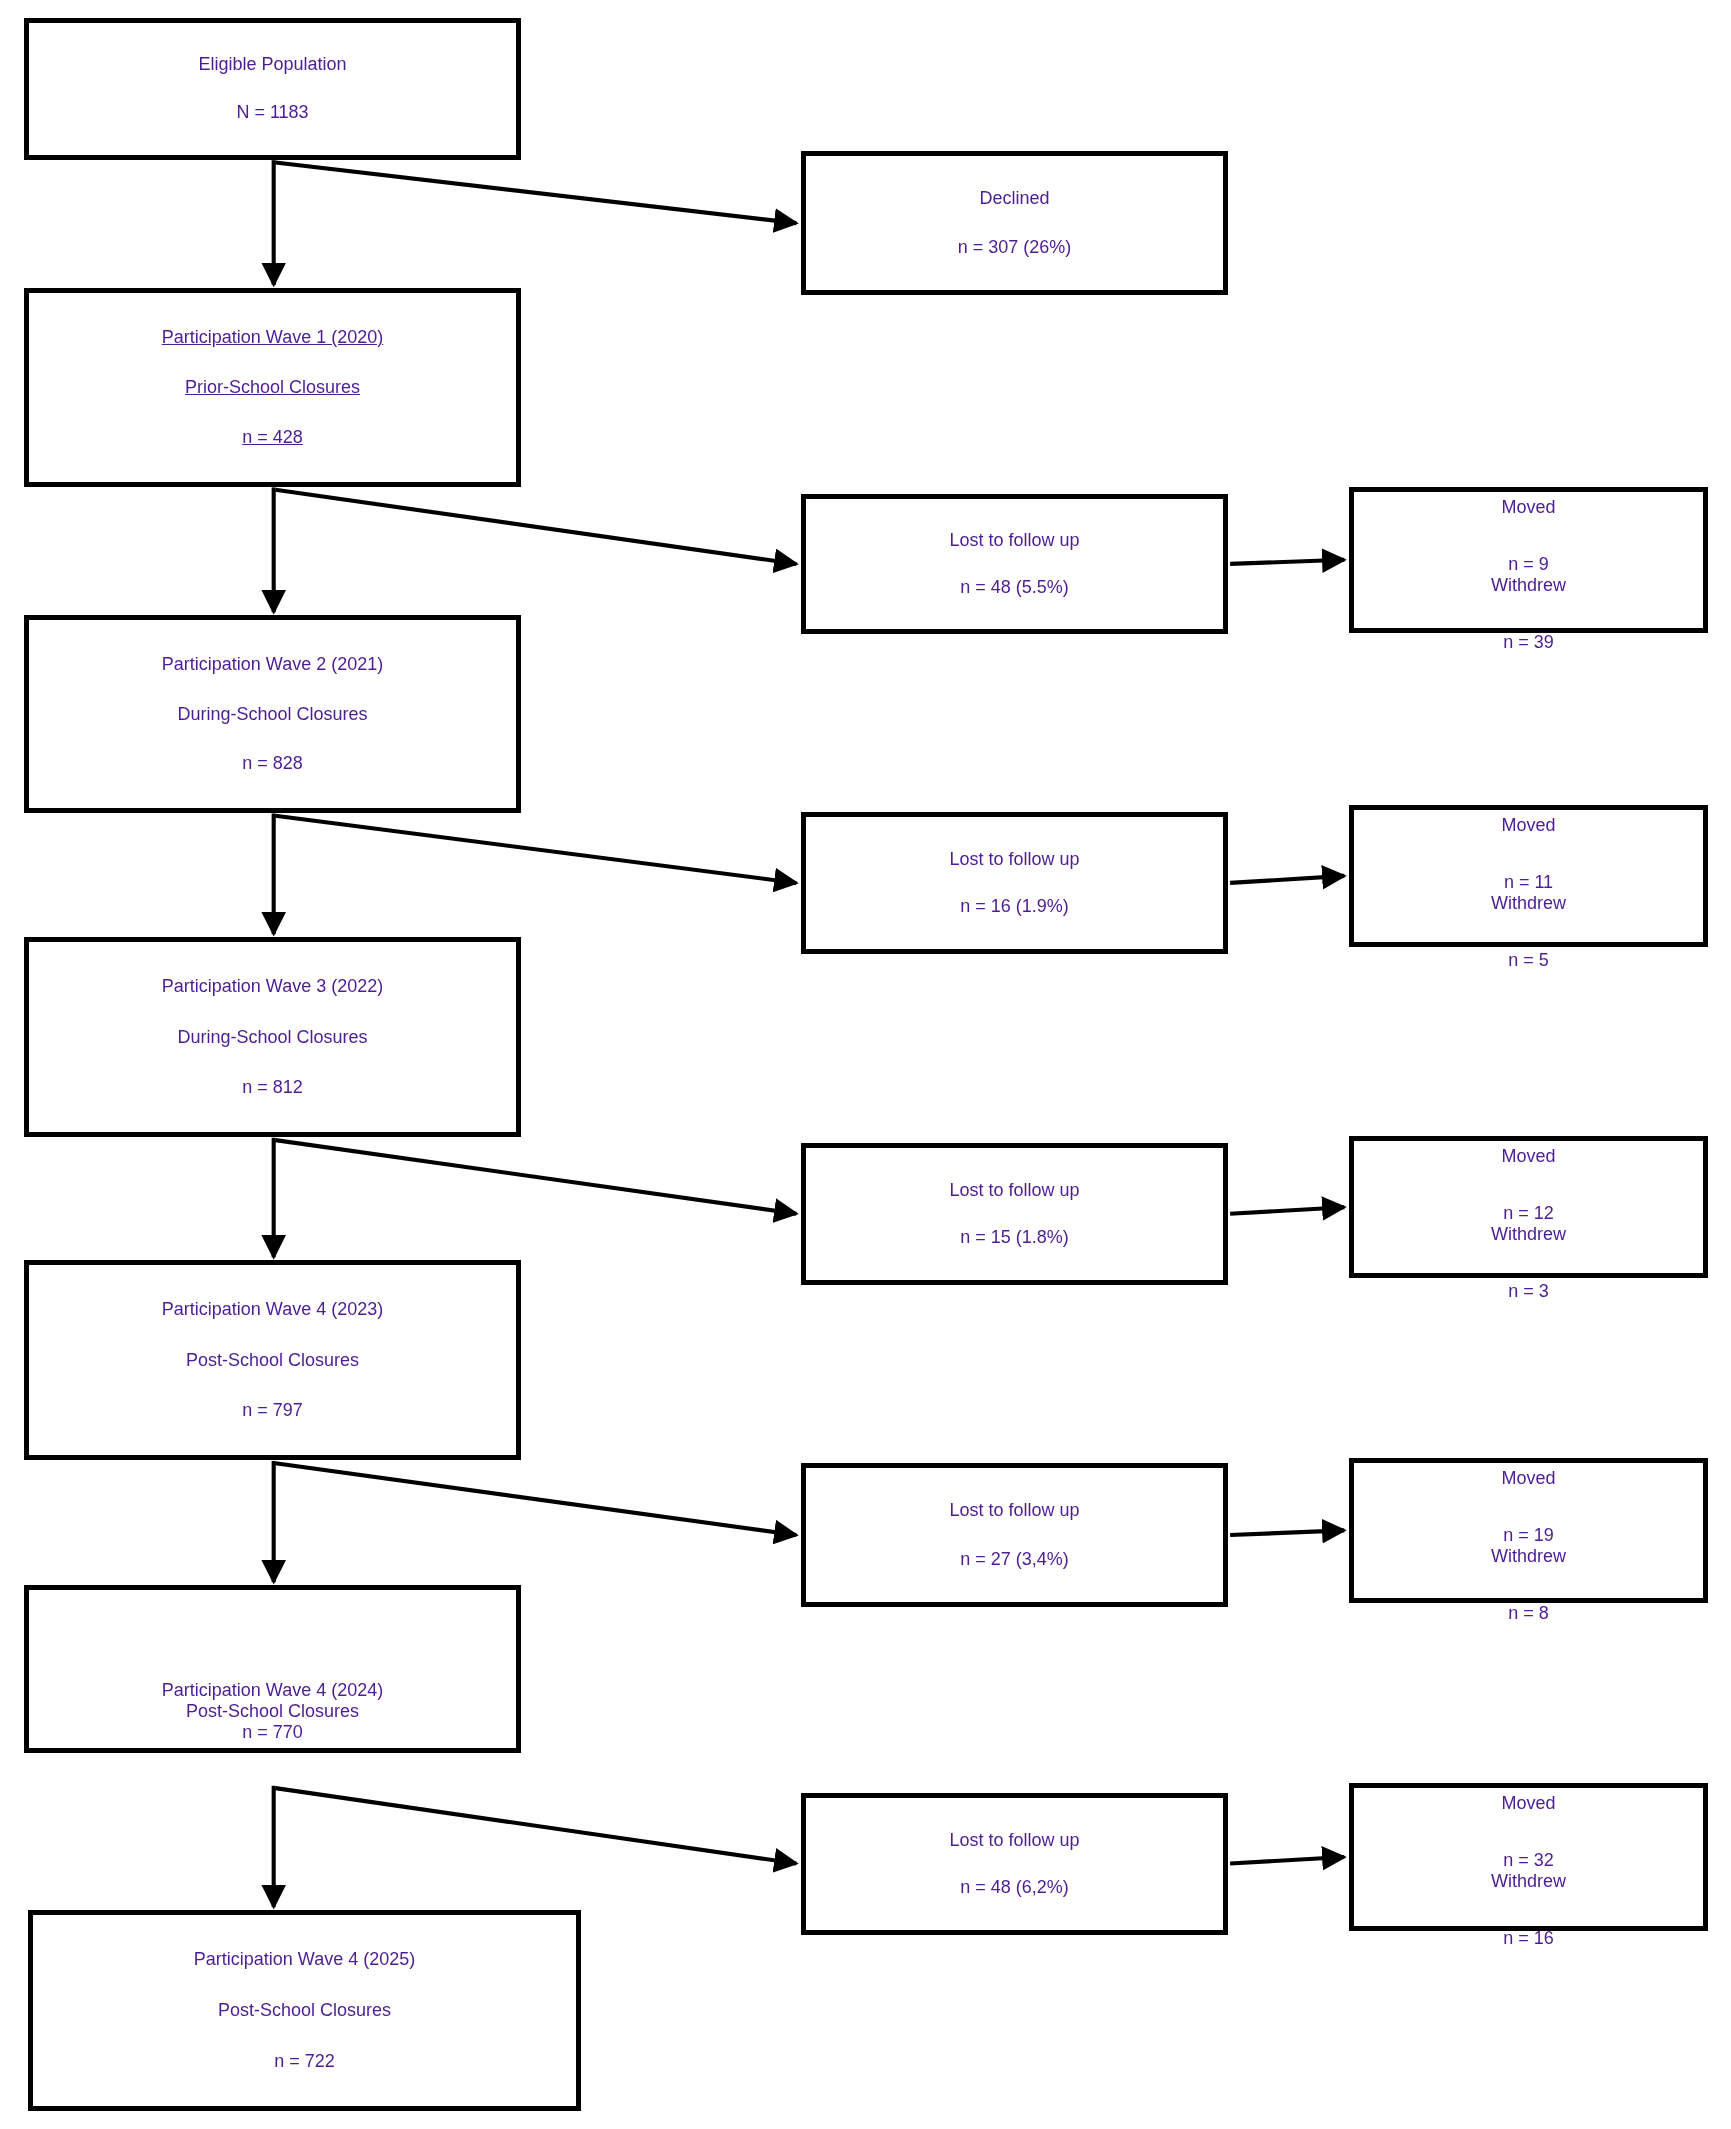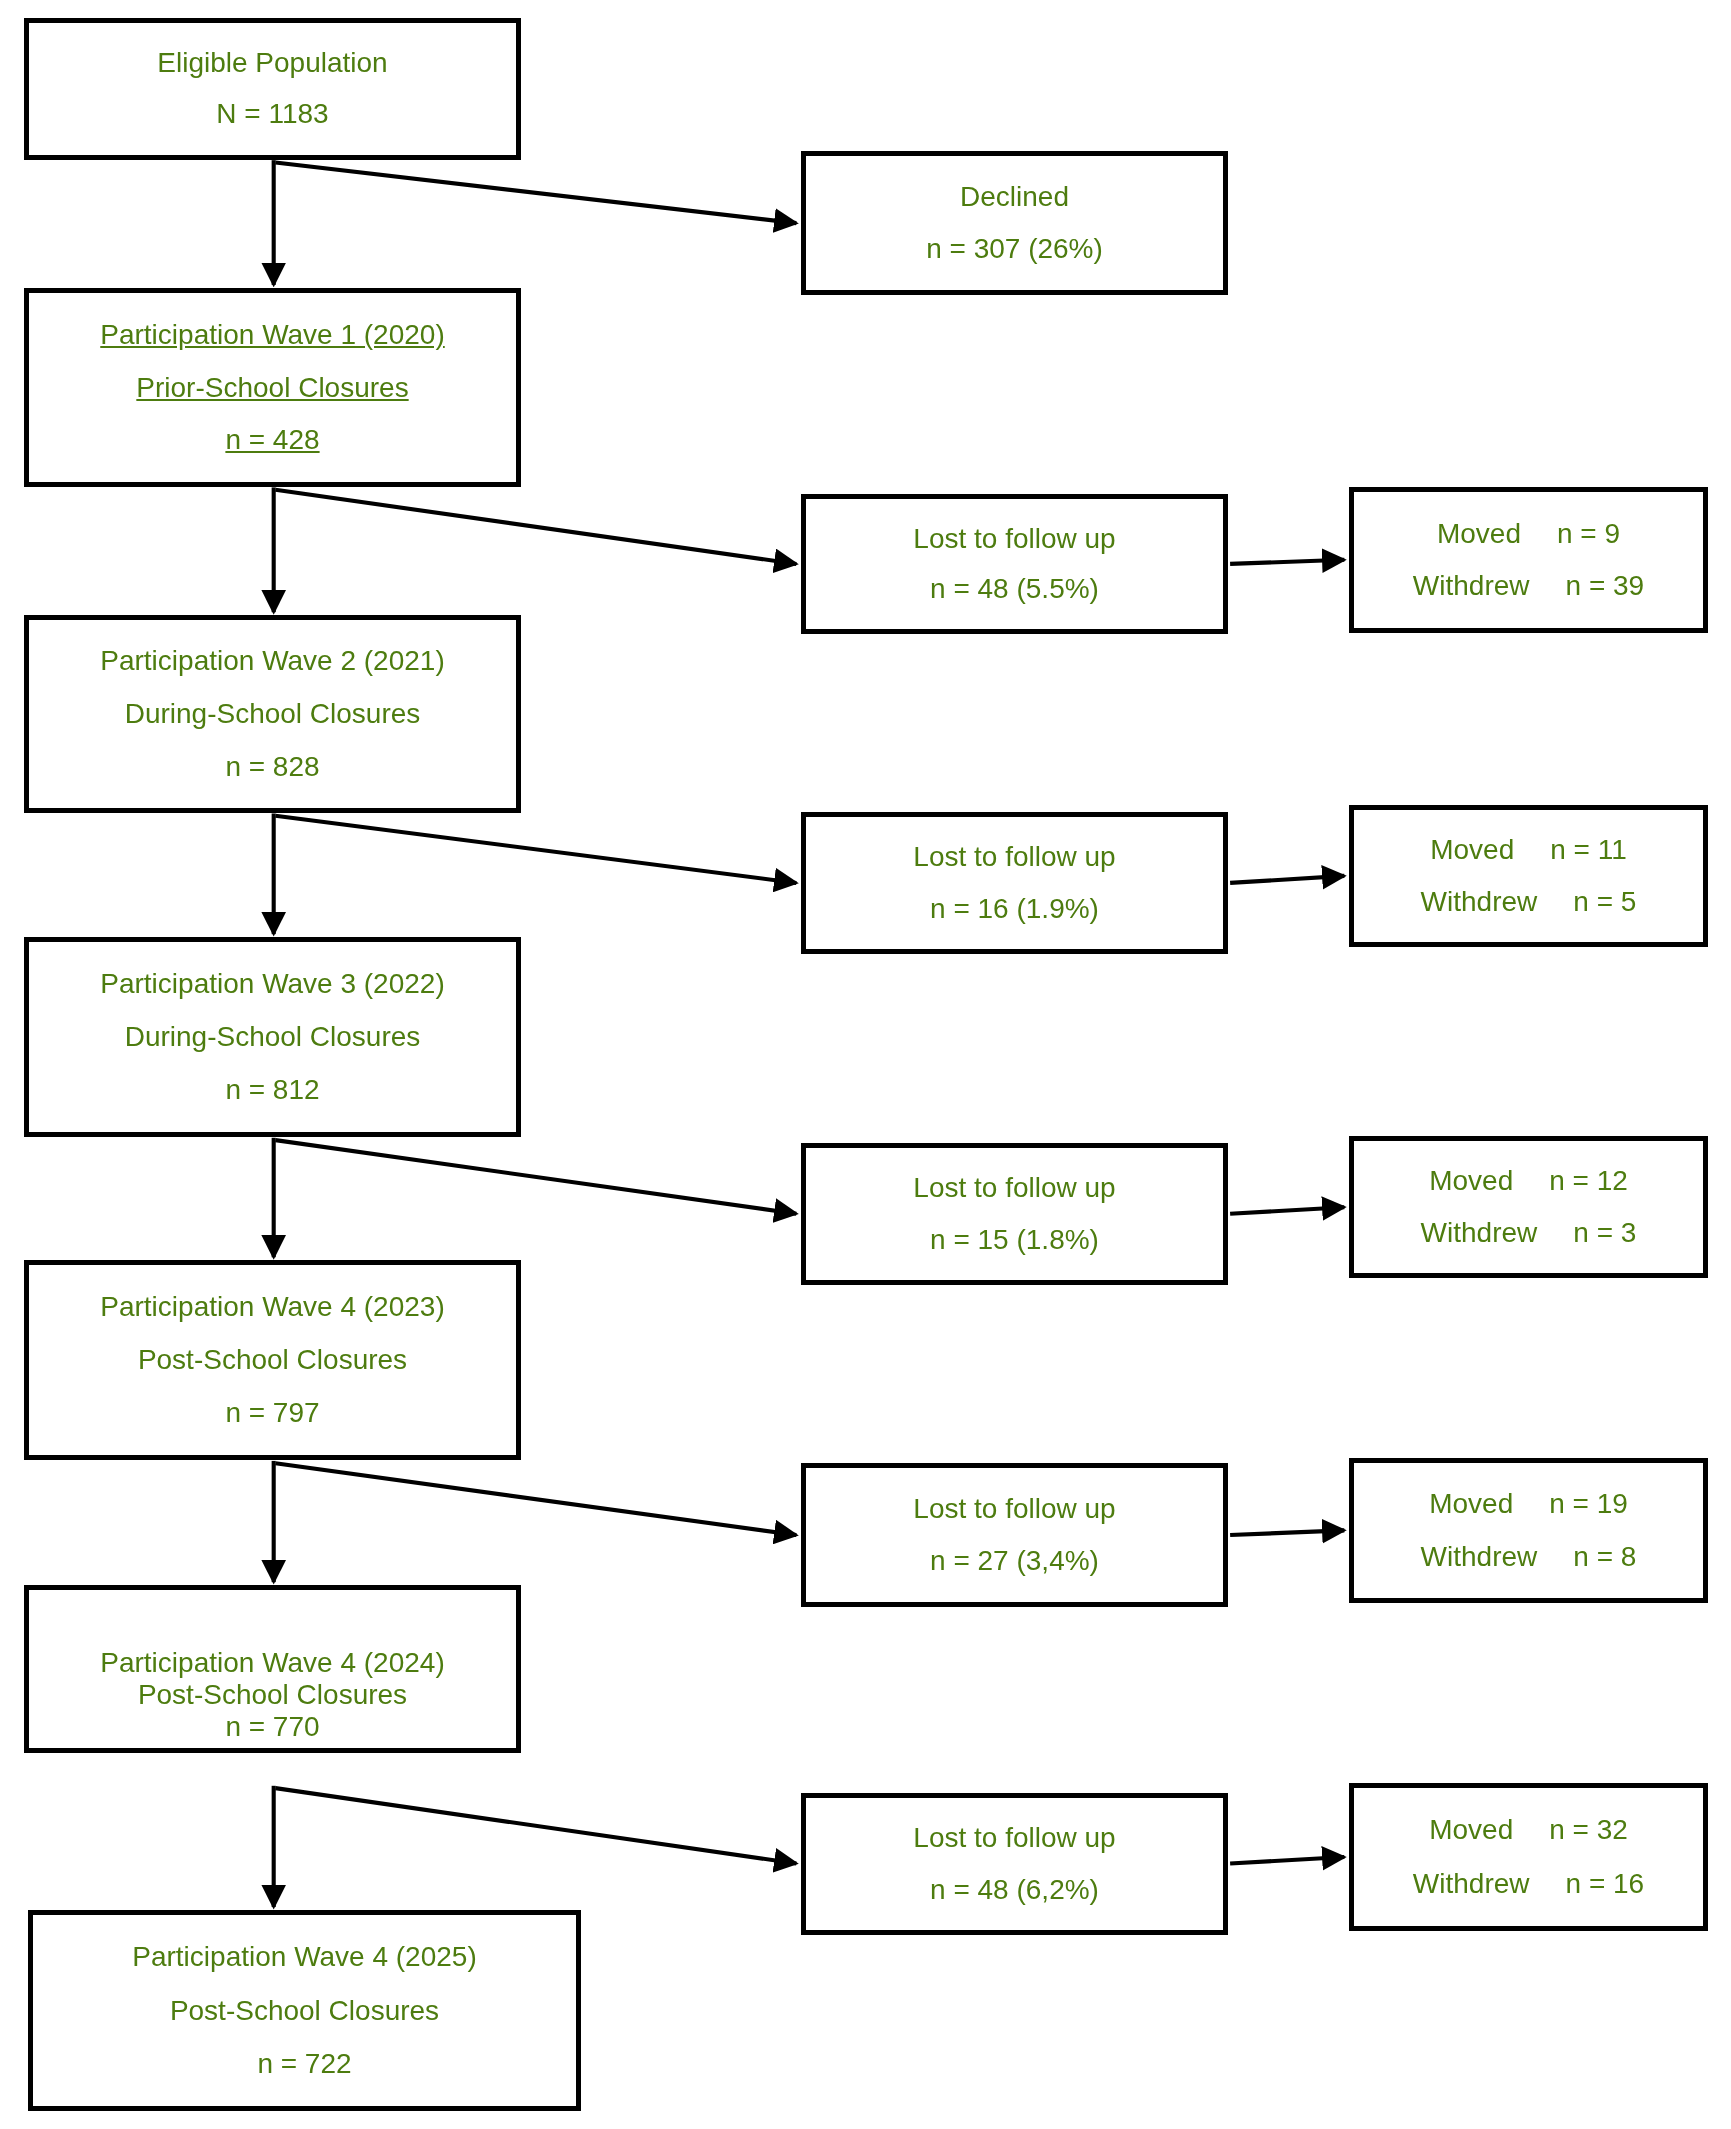--- a/index.html
+++ b/index.html
@@ -6,22 +6,22 @@
     margin: 0;
     padding: 0;
     background: #ffffff;
   }
   .canvas {
     position: relative;
     width: 1731px;
     height: 2129px;
     background: #ffffff;
     font-family: "Liberation Sans", "DejaVu Sans", sans-serif;
-    font-size: 28px;
-    color: #4d7c0f;
+    font-size: 18px;
+    color: #4c1d95;
   }
   .arrow-layer {
     position: absolute;
     left: 0;
     top: 0;
     width: 1731px;
     height: 2129px;
   }
   .box {
     position: absolute;
@@ -36,20 +36,21 @@
     padding: 4.7px 5.9px;
   }
   .line {
     white-space: nowrap;
   }
   .reason-row {
     display: flex;
     justify-content: center;
     gap: 36px;
     white-space: nowrap;
+    flex-direction: column;
   }
   
   .b-eligible  { left: 24px;   top: 17.7px;   width: 497px; height: 142px; }
   .b-wave1     { left: 24px;   top: 288px;  width: 497px; height: 199px; text-decoration: underline; }
   .b-wave2     { left: 24px;   top: 615px; width: 497px; height: 198px; }
   .b-wave3     { left: 24px;   top: 937px; width: 497px; height: 200px; }
   .b-wave4     { left: 24px;   top: 1260px; width: 497px; height: 200px; }
   .b-wave5     { left: 24px;   top: 1585px; width: 497px; height: 168px; justify-content: flex-end; }
   .b-wave6     { left: 28px;   top: 1910px; width: 553px; height: 201px; }
   

